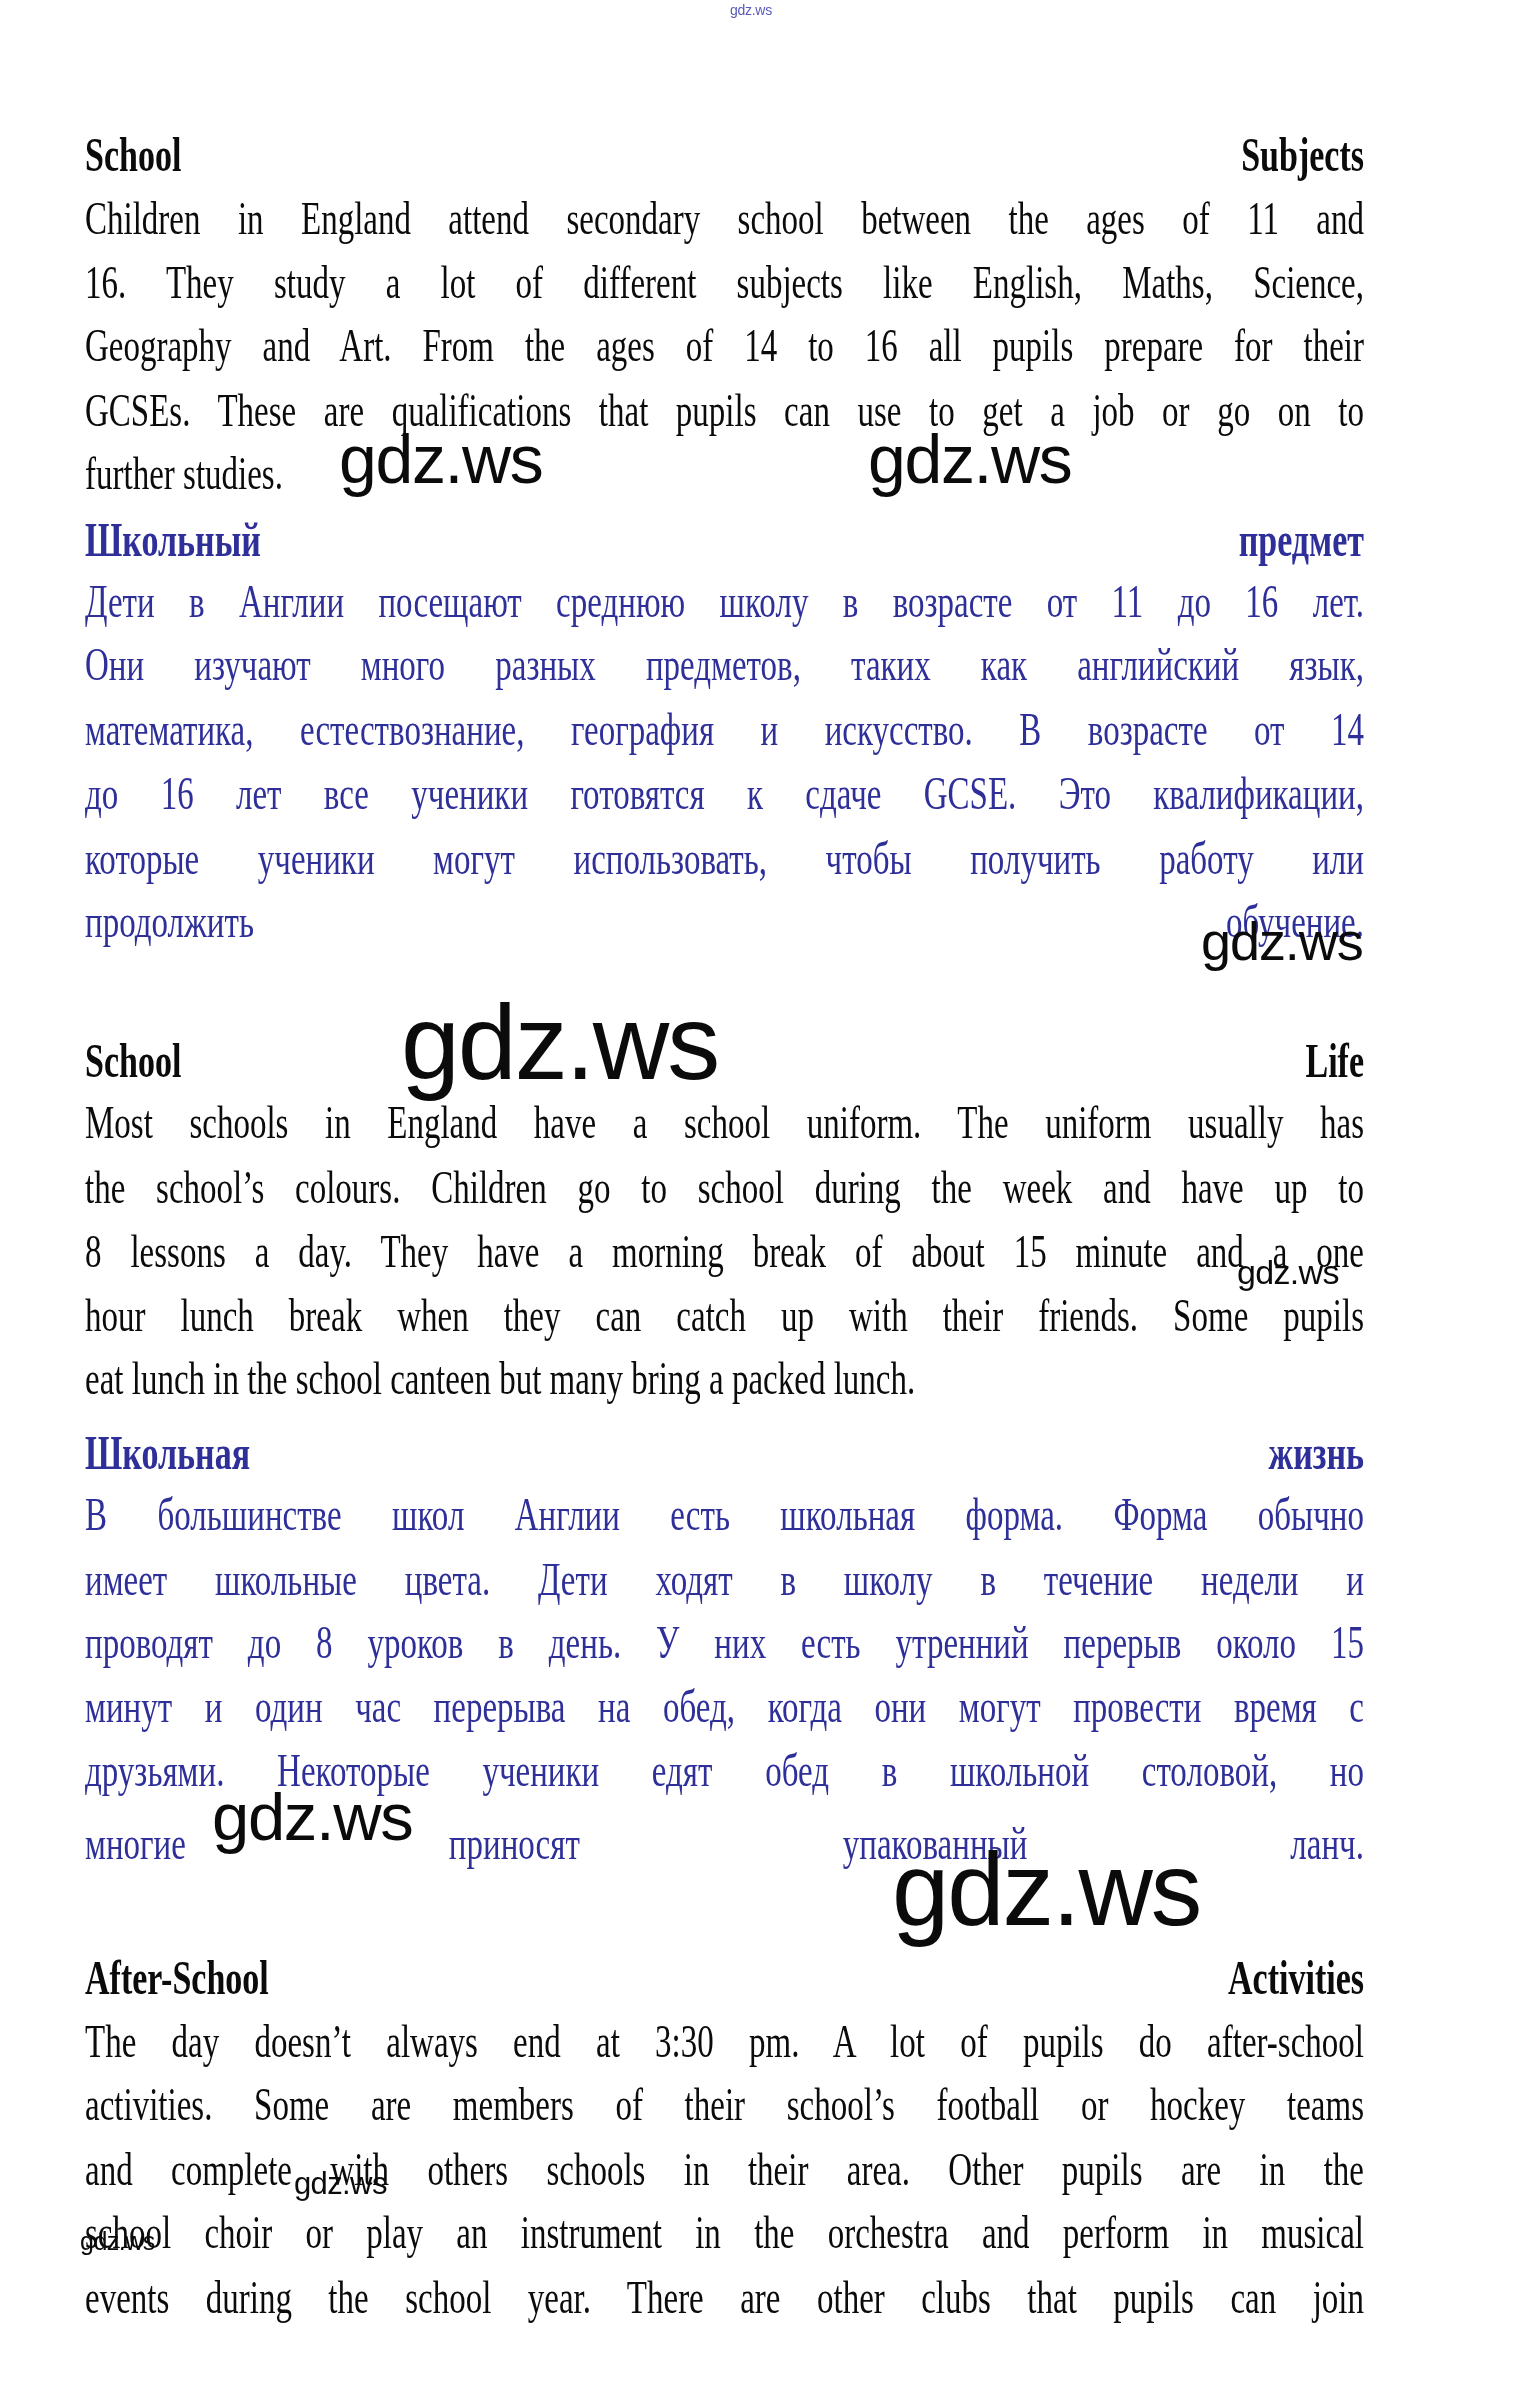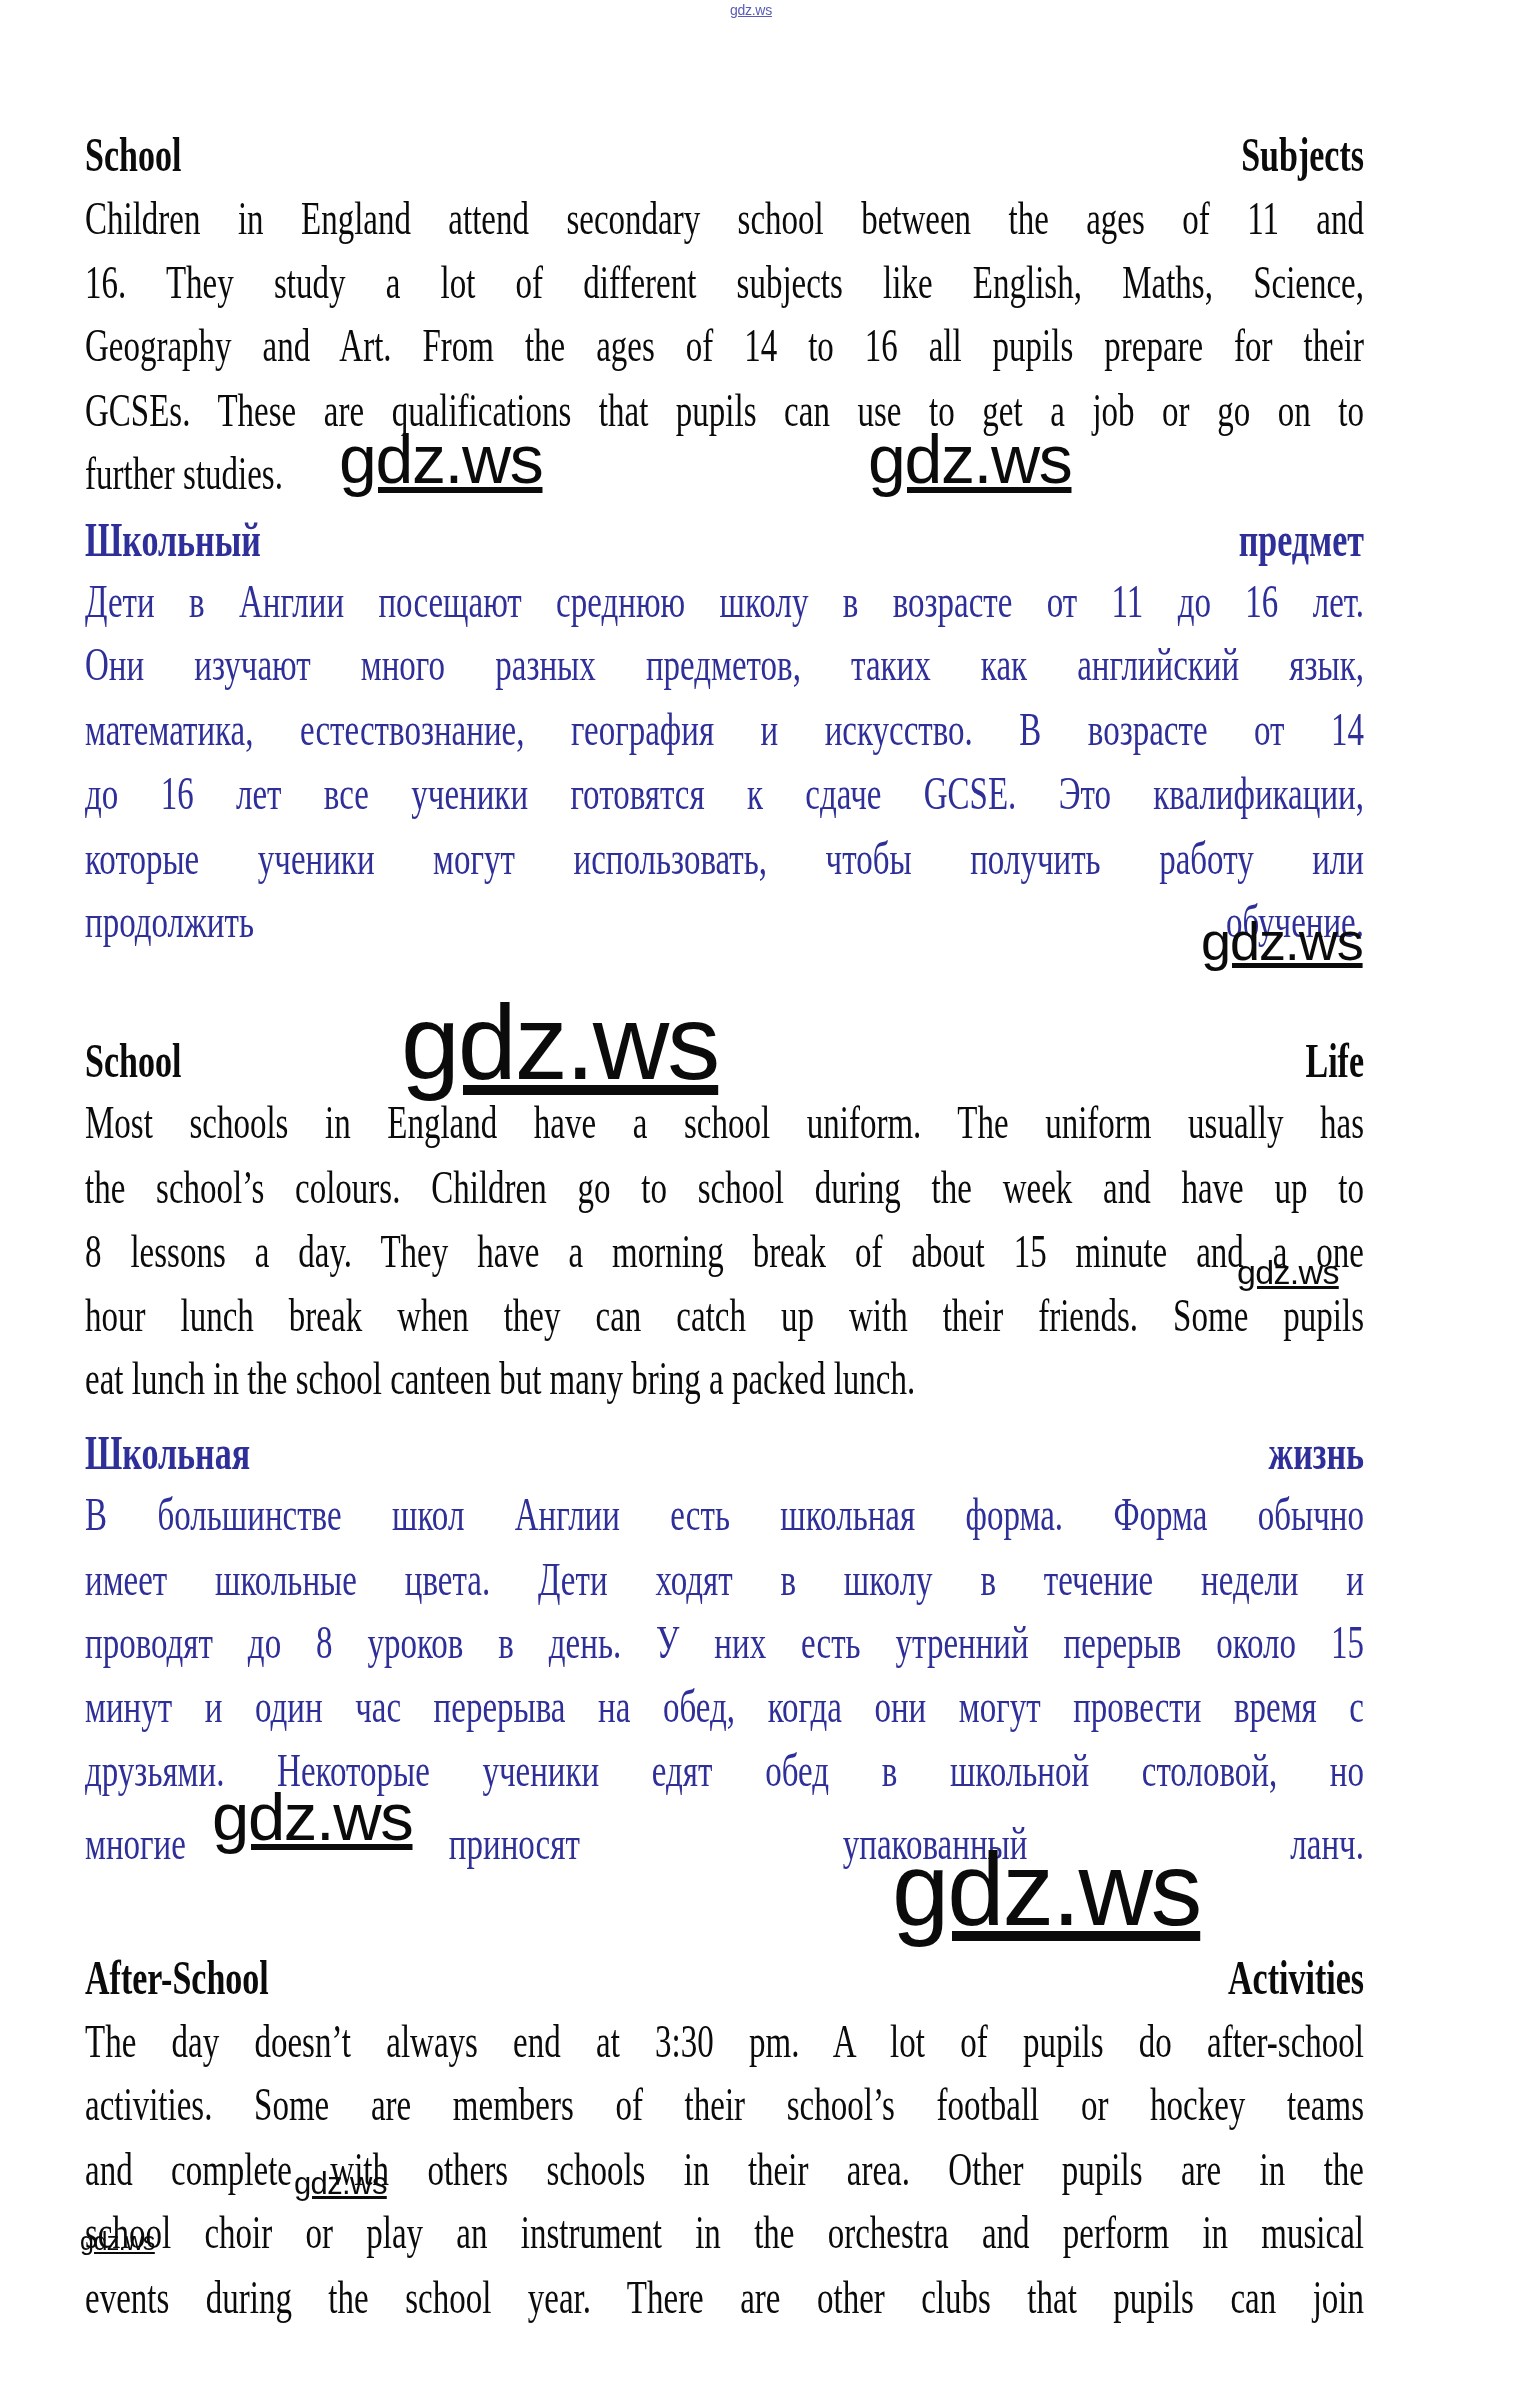--- a/index.html
+++ b/index.html
@@ -39,21 +39,20 @@
   }
   .flex4{display:flex;justify-content:space-between;}
   
   .wm{
     position:absolute;
     font-family:"Liberation Sans", sans-serif;
     color:#0b0b0b;
     line-height:1;
     letter-spacing:-0.02em;
     white-space:nowrap;
-    text-decoration:underline;
   }
   .wm-top{color:#5a5ab8;}
 </style>
 </head>
 <body>
 
 <div class="page">
 
   <div class="stretch">
 

